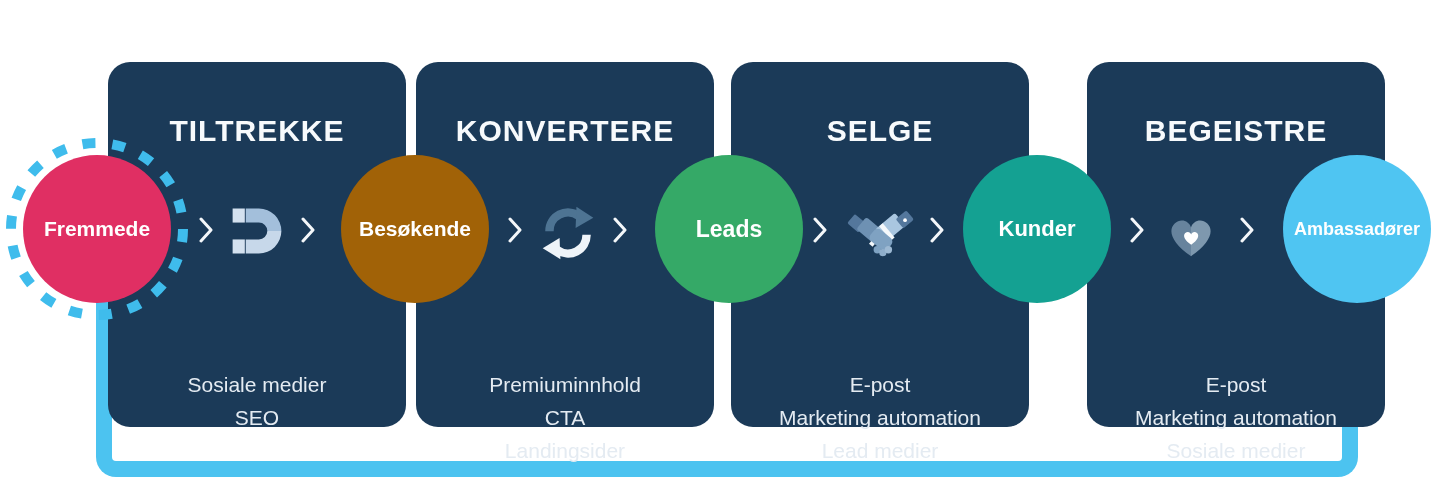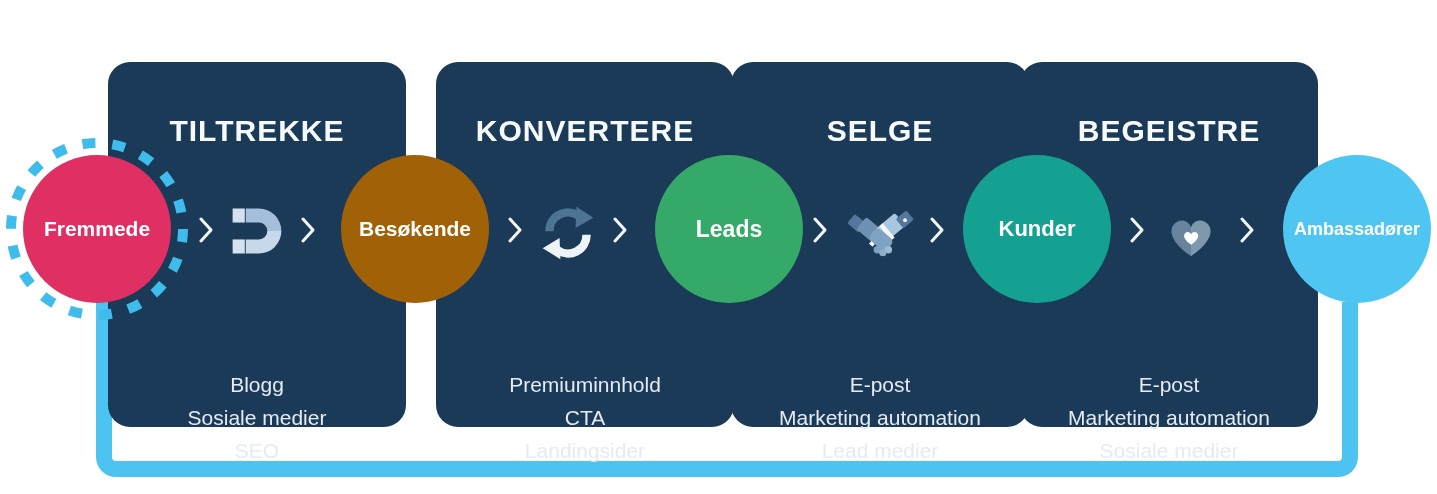--- a/index.html
+++ b/index.html
@@ -12,21 +12,21 @@
     position:absolute;left:96px;top:302px;width:1262px;height:175px;
     box-sizing:border-box;z-index:0;
     border-left:16px solid #4CC3F0;border-right:16px solid #4CC3F0;border-bottom:16px solid #4CC3F0;
     border-radius:0 0 20px 20px;
   }
   
   .panel{
     position:absolute;top:23px;width:298px;height:365px;
     background:#1B3A58;border-radius:22px;z-index:1;margin-top:39px;
   }
-  .panel-1{left:108px}.panel-2{left:436px}.panel-3{left:731px}.panel-4{left:1020px}
+  .panel-1{left:108px}.panel-2{left:416px}.panel-3{left:731px}.panel-4{left:1087px}
   .panel h2{
     position:absolute;top:52px;left:0;right:0;margin:0;text-align:center;
     color:#F7FAFC;font-size:30px;font-weight:700;letter-spacing:1px;
   }
   .items{
     position:absolute;top:306px;left:0;right:0;text-align:center;
     color:#E4EBF2;font-size:21px;line-height:33px;font-weight:400;
   }
   .items span{display:block;}
   
@@ -55,21 +55,20 @@
 </head>
 <body>
 
 <div class="canvas">
 
   <div class="loop"></div>
 
   <section class="panel panel-1">
     <h2>TILTREKKE</h2>
     <div class="items">
-      <span>Blogg</span>
       <span>Sosiale medier</span>
       <span>SEO</span>
     </div>
   </section>
 
   <section class="panel panel-2">
     <h2>KONVERTERE</h2>
     <div class="items">
       <span>Premiuminnhold</span>
       <span>CTA</span>

